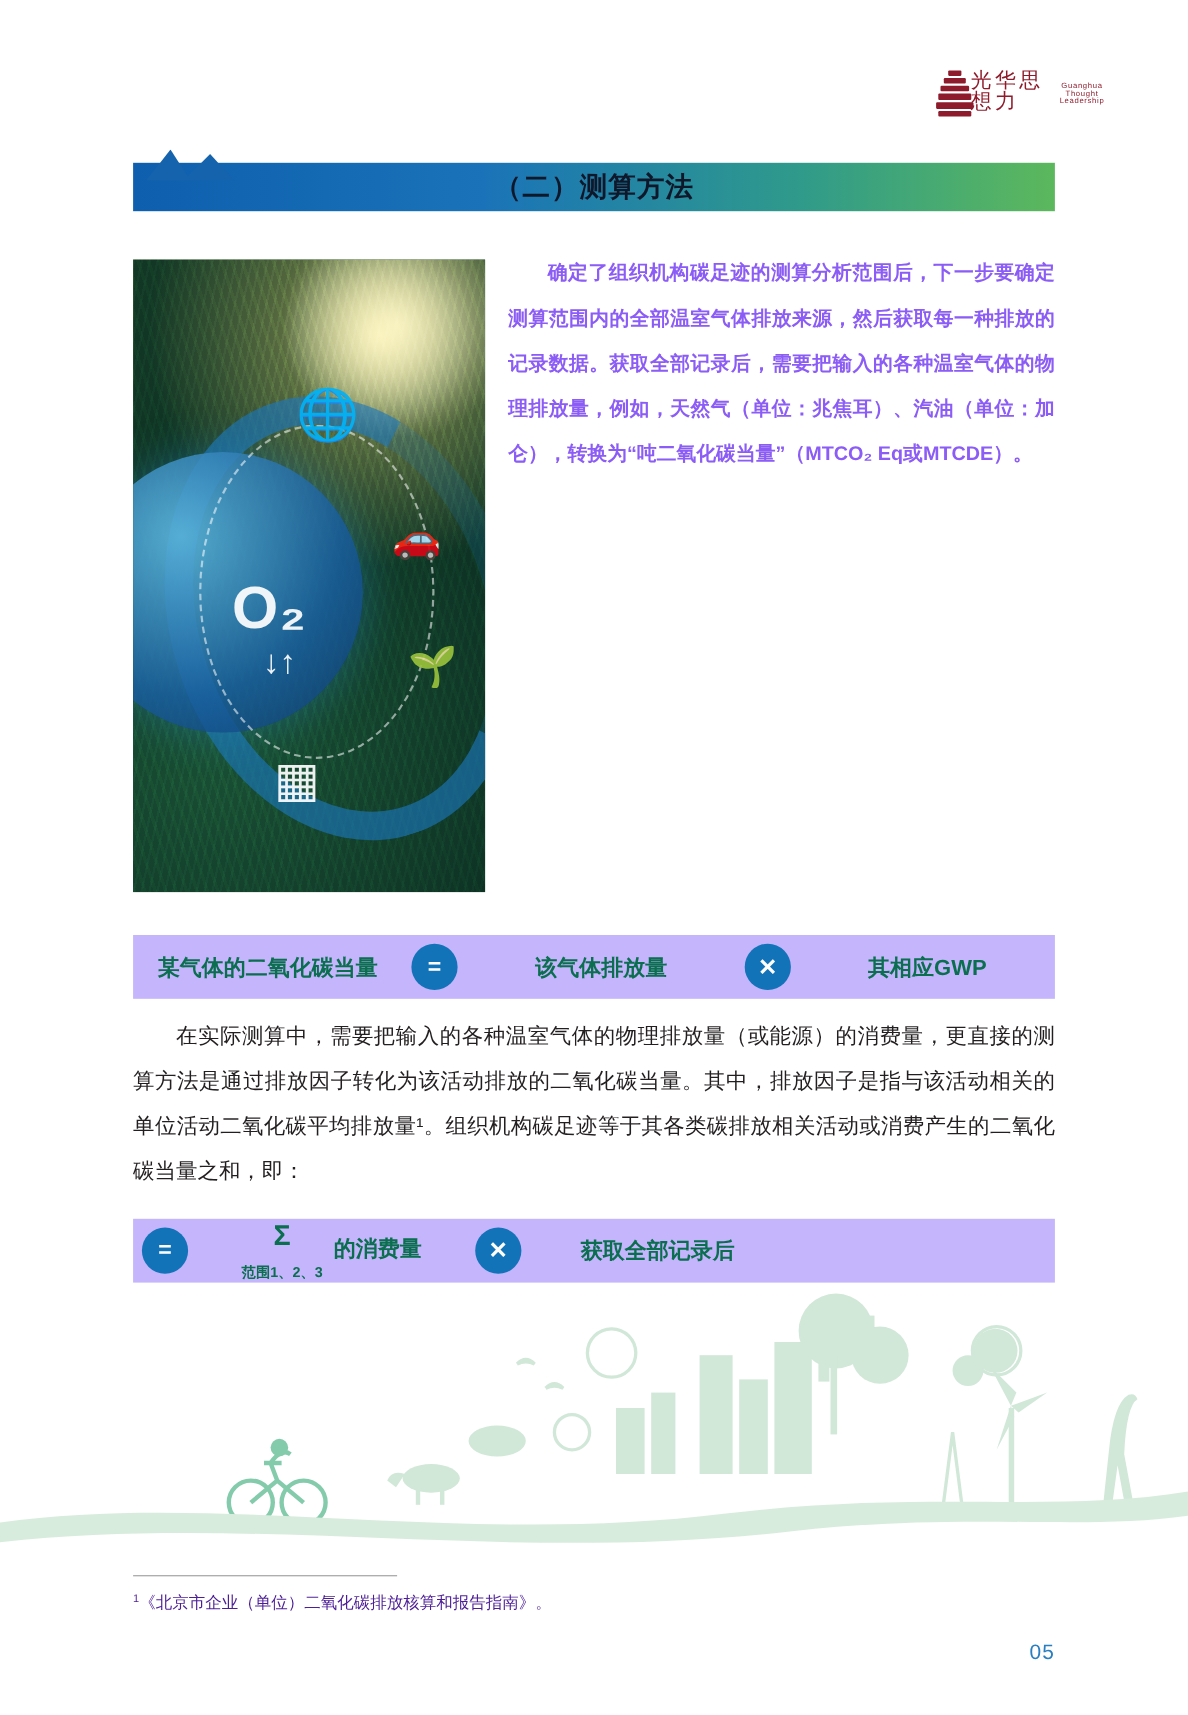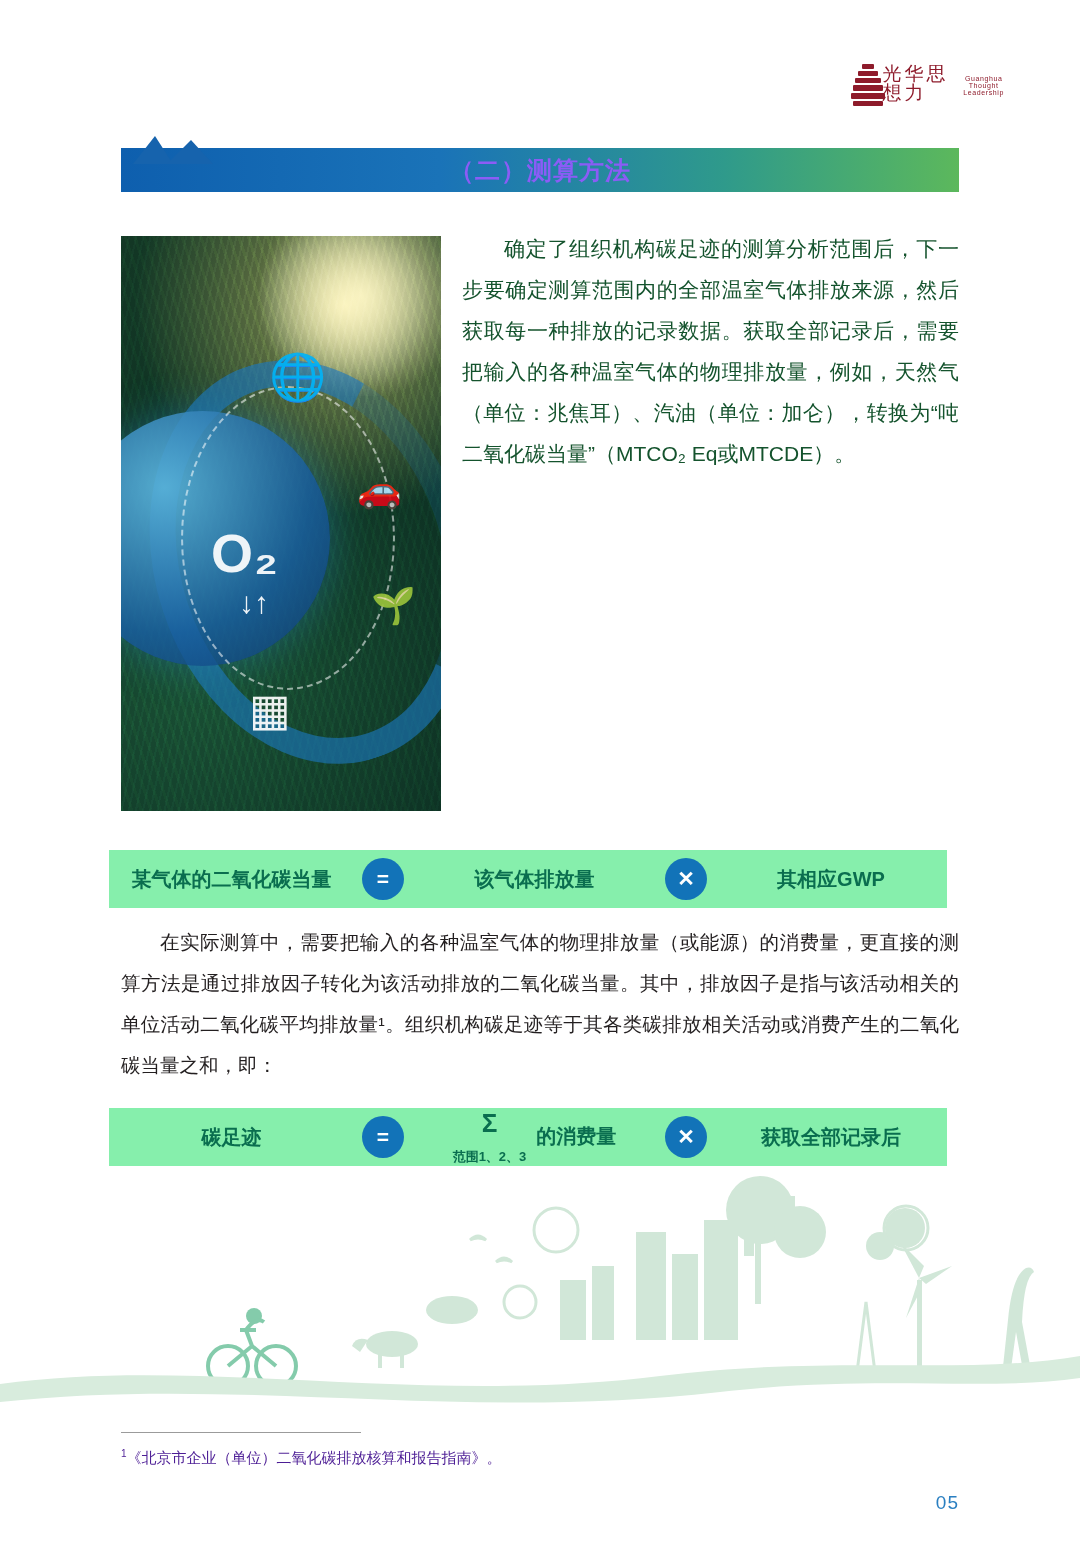--- a/index.html
+++ b/index.html
@@ -95,21 +95,21 @@
     height: 28px;
   }
   .section-title {
     position: absolute;
     left: 0;
     top: 0;
     width: 838px;
     height: 44px;
     line-height: 44px;
     text-align: center;
-    color: #8b5cf6;
+    color: #0f172a;
     font-size: 25px;
     font-weight: bold;
     letter-spacing: 1px;
   }
 
   
   .hero-image {
     position: absolute;
     left: 121px;
     top: 236px;
@@ -185,34 +185,35 @@
     height: 200px;
     background: radial-gradient(circle, rgba(255,248,200,0.85), rgba(255,240,160,0.0) 70%);
   }
 
   
   .text-col {
     position: absolute;
     left: 462px;
     top: 228px;
     width: 497px;
-    font-size: 21px;
+    font-size: 18px;
     line-height: 41px;
-    color: #14532d;
+    color: #8b5cf6;
     text-align: justify;
+    font-weight: bold;
   }
   .text-col p { margin: 0 0 10px 0; text-indent: 2em; }
 
   
   .formula {
     position: absolute;
-    left: 109px;
+    left: 121px;
     width: 838px;
     height: 58px;
-    background: #86efac;
+    background: #c4b5fd;
     display: flex;
     align-items: center;
   }
   #formula-1 { top: 850px; }
   #formula-2 { top: 1108px; }
   .formula .seg {
     display: flex;
     align-items: center;
     justify-content: center;
     height: 58px;
@@ -367,21 +368,20 @@
     <span>✕</span>
   </div>
   <div class="seg f1-c">其相应GWP</div>
 </div>
 
 <div class="mid-text">
   <p>在实际测算中，需要把输入的各种温室气体的物理排放量（或能源）的消费量，更直接的测算方法是通过排放因子转化为该活动排放的二氧化碳当量。其中，排放因子是指与该活动相关的单位活动二氧化碳平均排放量¹。组织机构碳足迹等于其各类碳排放相关活动或消费产生的二氧化碳当量之和，即：</p>
 </div>
 
 <div class="formula" id="formula-2">
-  <div class="seg f2-a">碳足迹</div>
   <div class="op">
     <span>=</span>
   </div>
   <div class="seg f2-b">
     <div class="sigma-wrap">
       <div class="sigma-col">
         <div class="sigma-sym">Σ</div>
         <div class="sigma-sub">范围1、2、3</div>
       </div>
       <div>的消费量</div>

